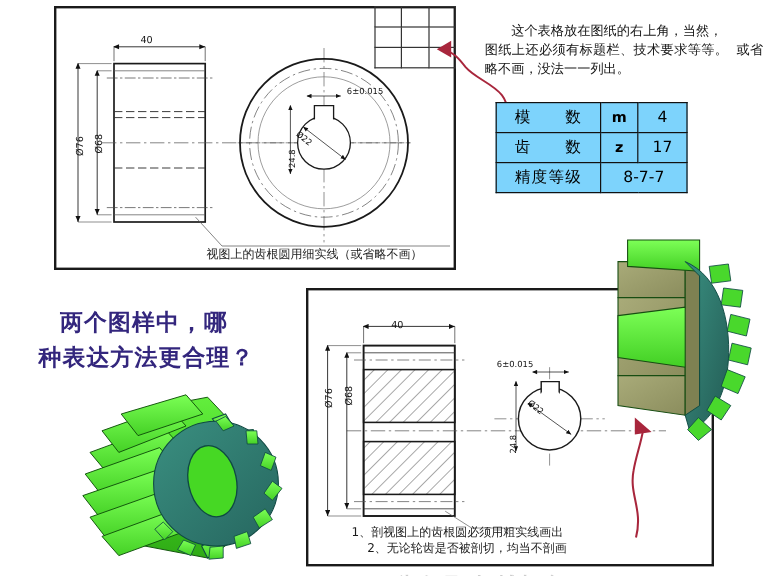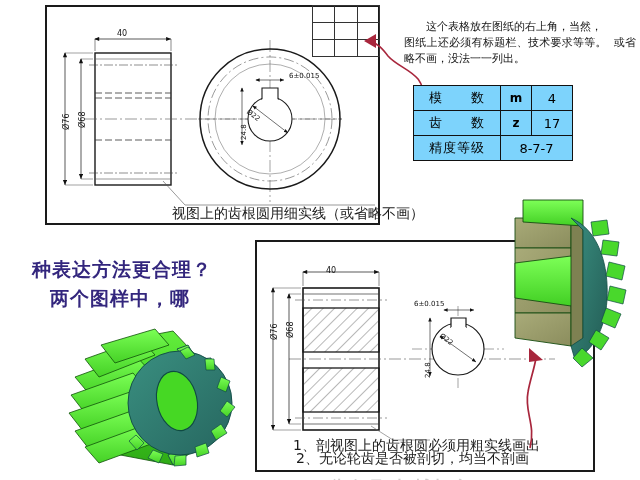--- a/index.html
+++ b/index.html
@@ -63,27 +63,27 @@
     left:50px;top:255px;width:215px;
     font-size:19px;line-height:1.5;
     font-weight:bold;
     color:#33267d;
     font-family:"DejaVu Sans","Liberation Sans",sans-serif;
     letter-spacing:1px;
   }
 
   
   .leadernote{
-    font-size:14px;color:#1b1b1b;
+    font-size:10px;color:#1b1b1b;
     font-family:"DejaVu Sans","Liberation Sans",sans-serif;
     white-space:nowrap;
   }
   #note-view{left:172px;top:205px;}
   #note-section-1{left:293px;top:437px;}
-  #note-section-2{left:296px;top:450px;}
+  #note-section-2{left:306px;top:450px;}
 
   
   .dim{
     font-size:8px;color:#111;
     font-family:"DejaVu Sans","Liberation Sans",sans-serif;
     white-space:nowrap;
   }
   .dim.vert{transform:rotate(-90deg);transform-origin:left top;}
 
   
@@ -223,22 +223,22 @@
       <td class="vl">17</td>
     </tr>
     <tr>
       <td class="nm">精度等级</td>
       <td class="vl" colspan="2">8-7-7</td>
     </tr>
   </tbody>
     </table>
 
   <div class="abs" id="question-text">
+    <div>两个图样中，哪</div>
     <div style="margin-left:-18px;">种表达方法更合理？</div>
-    <div>两个图样中，哪</div>
   </div>
 
   <svg class="abs" style="left:55px;top:325px;" width="185" height="155">
     <defs>
       <linearGradient id="gbody" x1="0" y1="0" x2="0" y2="1">
         <stop offset="0%" stop-color="#63ee3d"></stop>
         <stop offset="55%" stop-color="#3fcd1f"></stop>
         <stop offset="100%" stop-color="#2faa16"></stop>
       </linearGradient>
       <linearGradient id="gface" x1="0" y1="0" x2="1" y2="1">

